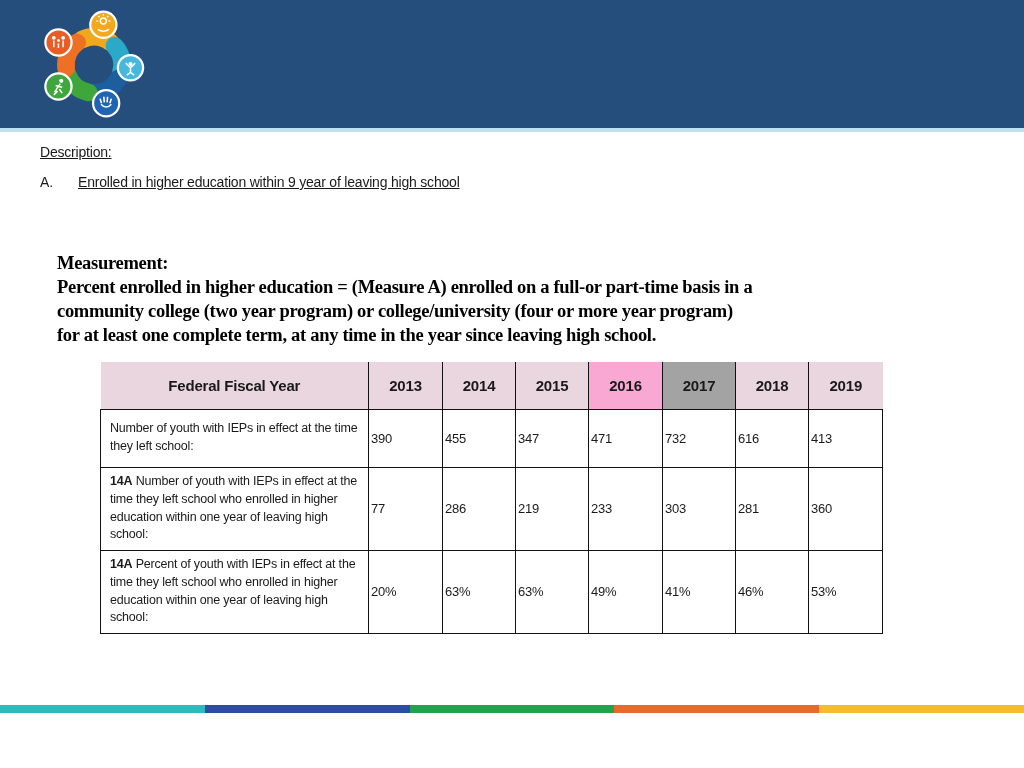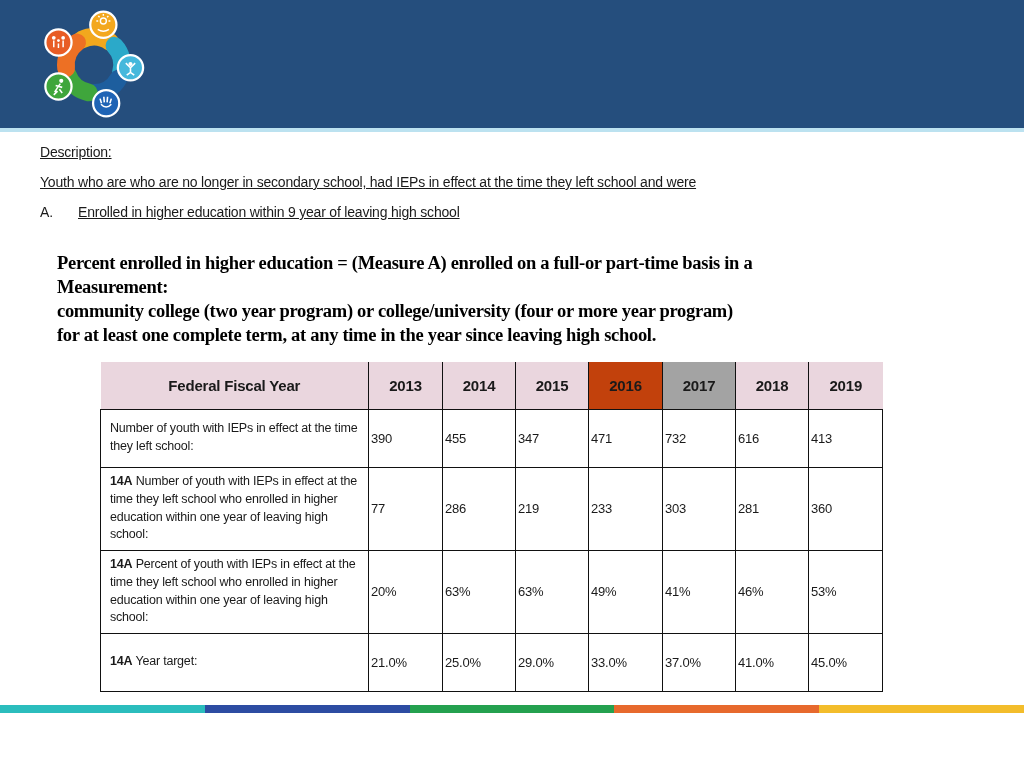--- a/index.html
+++ b/index.html
@@ -111,27 +111,26 @@
       <g stroke="#fff" stroke-width="1.7" fill="#fff">
         <circle cx="27" cy="79" r="2.2" stroke="none"></circle>
         <path d="M26 82 Q23 86 20 91 M21 84 L28 86 M19 94 L23 90 M28 92 L25 88" fill="none"></path>
       </g>
     </g>
   </svg>
 
 
   <div class="desc-block">
     <div class="desc-heading">Description:</div>
-    <div class="desc-body">Youth who are who are no longer in secondary school, had IEPs in effect at the time they left school and were</div>
     <div class="desc-item"><span class="desc-item-marker">A.</span><span>Enrolled in higher education within 9 year of leaving high school</span></div>
   </div>
 
   <div class="measurement">
+    <div>Measurement:</div>
     <div>Percent enrolled in higher education = (Measure A) enrolled on a full-or part-time basis in a</div>
-    <div>Measurement:</div>
     <div>community college (two year program) or college/university (four or more year program)</div>
     <div>for at least one complete term, at any time in the year since leaving high school.</div>
   </div>
 
   <div class="fft-table-wrap">
     <table class="fft">
       <colgroup>
         <col style="width:268px">
         <col style="width:74px">
           <col style="width:73px">
@@ -140,21 +139,21 @@
           <col style="width:73px">
           <col style="width:73px">
           <col style="width:74px">
       </colgroup>
       <thead>
         <tr>
           <th style="background: rgb(234, 214, 222);">Federal Fiscal Year</th>
           <th style="background: rgb(234, 214, 222);">2013</th>
           <th style="background: rgb(234, 214, 222);">2014</th>
           <th style="background: rgb(234, 214, 222);">2015</th>
-          <th style="background: #c2410c;">2016</th>
+          <th style="background: #f9a8d4;">2016</th>
           <th style="background: #a3a3a3; margin-left: 32px;">2017</th>
           <th style="background: rgb(234, 214, 222);">2018</th>
           <th style="background: rgb(234, 214, 222);">2019</th>
         </tr>
       </thead>
       <tbody>
         <tr class="h58">
           <td class="lbl"> <span>Number of youth with IEPs in effect at the time they left school:</span></td>
           <td class="val">390</td>
           <td class="val">455</td>
@@ -177,30 +176,20 @@
         <tr class="h83">
           <td class="lbl"><span class="lbl-b">14A</span> <span>Percent of youth with IEPs in effect at the time they left school who enrolled in higher education within one year of leaving high school:</span></td>
           <td class="val">20%</td>
           <td class="val">63%</td>
           <td class="val">63%</td>
           <td class="val">49%</td>
           <td class="val">41%</td>
           <td class="val">46%</td>
           <td class="val">53%</td>
         </tr>
-        <tr class="h58">
-          <td class="lbl"><span class="lbl-b">14A</span> <span>Year target:</span></td>
-          <td class="val">21.0%</td>
-          <td class="val">25.0%</td>
-          <td class="val">29.0%</td>
-          <td class="val">33.0%</td>
-          <td class="val">37.0%</td>
-          <td class="val">41.0%</td>
-          <td class="val">45.0%</td>
-        </tr>
       </tbody>
     </table>
   </div>
 
   <div class="footer-bar">
     <div class="seg" style="background: rgb(43, 189, 189);"></div>
     <div class="seg" style="background: rgb(45, 76, 162);"></div>
     <div class="seg" style="background: rgb(36, 161, 79);"></div>
     <div class="seg" style="background: rgb(231, 105, 45);"></div>
     <div class="seg" style="background: rgb(243, 189, 43);"></div>

